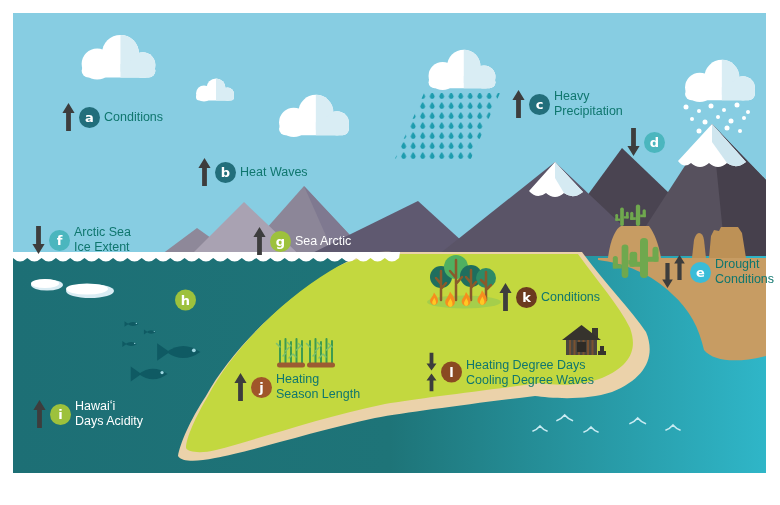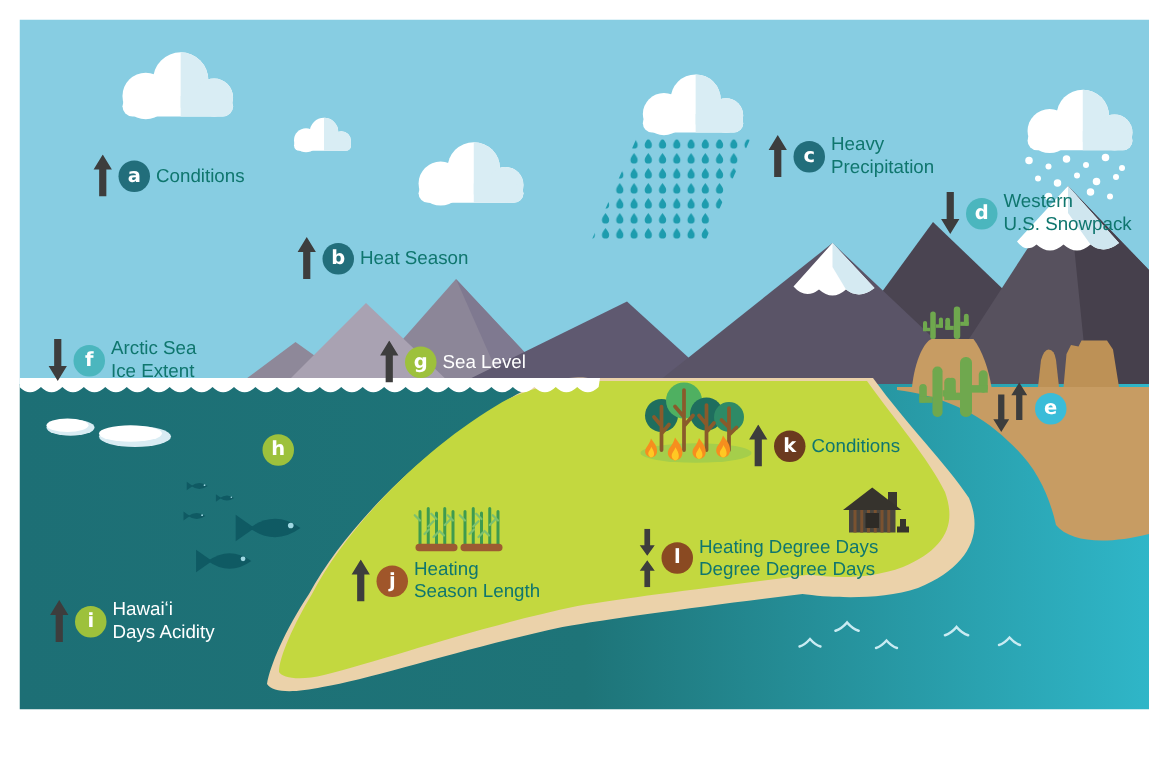--- a/index.html
+++ b/index.html
@@ -225,64 +225,64 @@
       </svg>
   <span class="badge bg-a">a</span>
   <span class="lbl">Conditions</span>
 </div>
 
 <div class="item" id="item-b">
   <svg class="ar" width="13" height="28" viewBox="0 0 13 28">
         <path d="M6.5,0 L12.6,10 L8.9,10 L8.9,28 L4.1,28 L4.1,10 L0.4,10 Z"></path>
       </svg>
   <span class="badge bg-b">b</span>
-  <span class="lbl">Heat Season</span>
+  <span class="lbl">Heat Waves</span>
 </div>
 
 <div class="item" id="item-c">
   <svg class="ar" width="13" height="28" viewBox="0 0 13 28">
         <path d="M6.5,0 L12.6,10 L8.9,10 L8.9,28 L4.1,28 L4.1,10 L0.4,10 Z"></path>
       </svg>
   <span class="badge bg-c">c</span>
   <span class="lbl">Heavy
 Precipitation</span>
 </div>
 
 <div class="item" id="item-d">
   <svg class="ar" width="13" height="28" viewBox="0 0 13 28">
         <path transform="rotate(180 6.5 14)" d="M6.5,0 L12.6,10 L8.9,10 L8.9,28 L4.1,28 L4.1,10 L0.4,10 Z"></path>
       </svg>
   <span class="badge bg-d">d</span>
-  <span class="lbl">Western
-U.S. Snowpack</span>
 </div>
 
 <div class="item" id="item-e">
   <svg class="ar" width="24" height="38" viewBox="0 0 24 38">
     <path transform="translate(0,10) rotate(180 5.5 12.5)" d="M5.5,0 L10.8,8.5 L7.6,8.5 L7.6,25 L3.4,25 L3.4,8.5 L0.2,8.5 Z"></path>
     <path transform="translate(12,2)" d="M5.5,0 L10.8,8.5 L7.6,8.5 L7.6,25 L3.4,25 L3.4,8.5 L0.2,8.5 Z"></path>
   </svg>
   <span class="badge bg-e">e</span>
+  <span class="lbl">Drought
+Conditions</span>
 </div>
 
 <div class="item" id="item-f">
   <svg class="ar" width="13" height="28" viewBox="0 0 13 28">
         <path transform="rotate(180 6.5 14)" d="M6.5,0 L12.6,10 L8.9,10 L8.9,28 L4.1,28 L4.1,10 L0.4,10 Z"></path>
       </svg>
   <span class="badge bg-f">f</span>
   <span class="lbl">Arctic Sea
 Ice Extent</span>
 </div>
 
 <div class="item" id="item-g">
   <svg class="ar" width="13" height="28" viewBox="0 0 13 28">
         <path d="M6.5,0 L12.6,10 L8.9,10 L8.9,28 L4.1,28 L4.1,10 L0.4,10 Z"></path>
       </svg>
   <span class="badge bg-g">g</span>
-  <span class="lbl light">Sea Level</span>
+  <span class="lbl light">Sea Arctic</span>
 </div>
 
 <div class="item" id="item-h">
   <span class="badge bg-h">h</span>
 </div>
 
 <div class="item" id="item-i">
   <svg class="ar" width="13" height="28" viewBox="0 0 13 28">
         <path d="M6.5,0 L12.6,10 L8.9,10 L8.9,28 L4.1,28 L4.1,10 L0.4,10 Z"></path>
       </svg>
@@ -308,16 +308,16 @@
   <span class="lbl">Conditions</span>
 </div>
 
 <div class="item" id="item-l">
   <svg class="ar" width="11" height="39" viewBox="0 0 11 39">
     <path transform="rotate(180 5.5 9)" d="M5.5,0 L10.5,7 L7.4,7 L7.4,18 L3.6,18 L3.6,7 L0.5,7 Z"></path>
     <path transform="translate(0,21)" d="M5.5,0 L10.5,7 L7.4,7 L7.4,18 L3.6,18 L3.6,7 L0.5,7 Z"></path>
   </svg>
   <span class="badge bg-l">l</span>
   <span class="lbl">Heating Degree Days
-Degree Degree Days</span>
+Cooling Degree Waves</span>
 </div>
 
 </div>
 
 </body></html>

